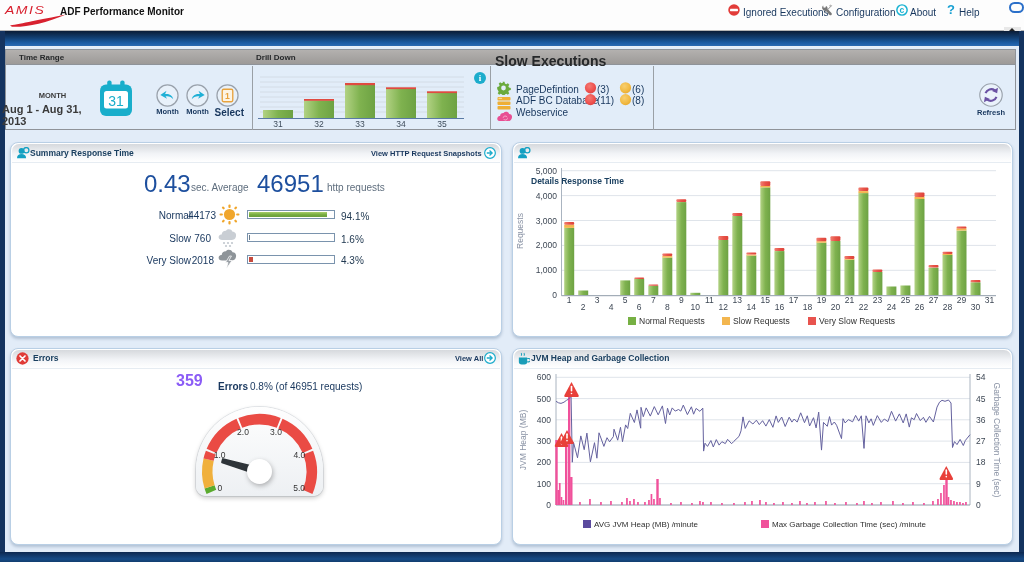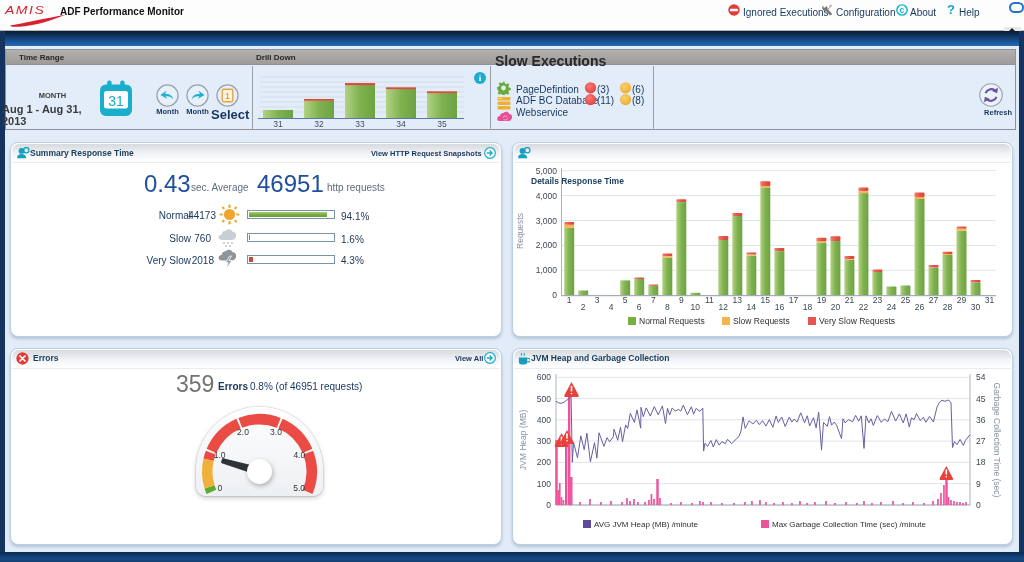--- a/index.html
+++ b/index.html
@@ -80,21 +80,21 @@
 <svg class="abs" style="left:186px;top:84px" width="23" height="23" viewBox="0 0 24 24">
  <circle cx="12" cy="12" r="11" fill="#e8f1fa" stroke="#9aa2ac" stroke-width="1.3"></circle>
  <path d="M6 16 C7 11 11 10 14.5 10.5 L13 7 L19.5 11.5 L12.5 15.5 L14 12.8 C10.5 12.2 8 13.5 6 16 Z" fill="#1fb0d6"></path>
 </svg>
 <div class="abs b" style="left:181px;top:107px;width:33px;text-align:center;font-size:7.5px;color:#17365d;">Month</div>
 <svg class="abs" style="left:216px;top:84px" width="23" height="23" viewBox="0 0 24 24">
  <circle cx="12" cy="12" r="11" fill="#e8f1fa" stroke="#9aa2ac" stroke-width="1.3"></circle>
  <rect x="6.5" y="5.5" width="11" height="13" rx="1.5" fill="#fdf4e3" stroke="#e8a33d" stroke-width="1.4"></rect>
  <text x="12" y="15.5" text-anchor="middle" font-size="9" font-weight="bold" fill="#e8a33d" font-family="Liberation Sans">1</text>
 </svg>
-<div class="abs b" style="left:211px;top:107px;width:33px;text-align:right;font-size:13px;color:#17365d;">Select</div>
+<div class="abs b" style="left:211px;top:107px;width:33px;text-align:right;font-size:10px;color:#17365d;">Select</div>
 
 <svg class="abs" style="left:252px;top:66px" width="238" height="64" viewBox="0 0 238 64">
  <defs>
   <linearGradient id="mg" x1="0" y1="0" x2="1" y2="0">
    <stop offset="0" stop-color="#b2d284"></stop>
         <stop offset="0.5" stop-color="#7fb24f"></stop>
         <stop offset="1" stop-color="#6da243"></stop>
   </linearGradient>
  </defs>
  <g stroke="#d3dce6" stroke-width="1">
@@ -173,21 +173,21 @@
  <circle cx="6.5" cy="5.8" r="5.6" fill="url(#yelg)"></circle>
  <circle cx="6.5" cy="17.6" r="5.6" fill="url(#yelg)"></circle>
 </svg>
 <svg class="abs" style="left:979px;top:83px" width="24" height="24" viewBox="0 0 25 25">
  <circle cx="12.5" cy="12.5" r="11.7" fill="#eaf2fb" stroke="#9aa2ac" stroke-width="1.2"></circle>
  <path d="M6.8 10.6 A6.3 6.3 0 0 1 16.4 7.6" fill="none" stroke="#6a51a3" stroke-width="2.2"></path>
  <path d="M19.8 5.0 L18.9 10.8 L13.6 8.3 Z" fill="#6a51a3"></path>
  <path d="M18.2 14.4 A6.3 6.3 0 0 1 8.6 17.4" fill="none" stroke="#6a51a3" stroke-width="2.2"></path>
  <path d="M5.2 20.0 L6.1 14.2 L11.4 16.7 Z" fill="#6a51a3"></path>
 </svg>
-<div class="abs b" style="left:970px;top:108px;width:42px;text-align:right;font-size:7.5px;color:#17365d;">Refresh</div>
+<div class="abs b" style="left:970px;top:108px;width:42px;text-align:center;font-size:7.5px;color:#17365d;">Refresh</div>
 
 <div class="card" style="left:10px;top:142px;width:492px;height:195px;">
  <div class="cardhead"></div>
 </div>
 <svg class="abs" style="left:16px;top:147px" width="14" height="12" viewBox="0 0 16 14">
  <circle cx="6.3" cy="4.6" r="3.4" fill="#13a0c2"></circle>
  <path d="M1 13 C1 9.6 3.3 8.2 6.3 8.2 C9.3 8.2 11.6 9.6 11.6 13 Z" fill="#13a0c2"></path>
  <circle cx="11.8" cy="3.8" r="3.1" fill="none" stroke="#13a0c2" stroke-width="1.5"></circle>
 </svg>
 <div class="ctitle" style="left:30px;top:149px;text-align:right;">Summary Response Time</div>
@@ -392,21 +392,21 @@
 <svg class="abs" style="left:16px;top:352px" width="13" height="13" viewBox="0 0 14 14">
  <circle cx="7" cy="7" r="6.6" fill="#e03c38"></circle>
  <path d="M4.3 4.3 L9.7 9.7 M9.7 4.3 L4.3 9.7" stroke="#fff" stroke-width="1.8" stroke-linecap="round"></path>
 </svg>
 <div class="ctitle" style="left:33px;top:354px;">Errors</div>
 <div class="clink" style="left:455px;top:354.5px;font-size:7.5px;">View All</div>
 <svg class="abs" style="left:484px;top:351.5px" width="12" height="12" viewBox="0 0 13 13">
  <circle cx="6.5" cy="6.5" r="5.8" fill="#fff" stroke="#1caccc" stroke-width="1.3"></circle>
  <path d="M3 6.5 h5 M6 3.8 L8.8 6.5 L6 9.2" stroke="#1caccc" stroke-width="1.4" fill="none"></path>
 </svg>
-<div class="abs" style="left:176px;top:373px;font-size:23px;line-height:1;color:#737373;">359</div>
+<div class="abs" style="left:176px;top:373px;font-size:16px;line-height:1;color:#8b5cf6;font-weight:bold;">359</div>
 <div class="abs b f8 navy" style="left:218px;top:381px;">Errors</div>
 <div class="abs f8 navy" style="left:250px;top:381px;">0.8% (of 46951 requests)</div>
 
 <div class="abs" style="left:196px;top:407px;width:127px;height:89px;border-radius:64px 64px 10px 10px;background:linear-gradient(#fefefe,#edf0f3);box-shadow:0 2px 5px rgba(0,0,0,.22),0 0 0 1px #e8ebee;"></div>
 <svg class="abs" style="left:196px;top:407px" width="127" height="89" viewBox="0 0 127 89">
 <path d="M10.57 86.97 A57.5 57.5 0 0 1 8.55 81.43 L18.58 78.34 A47 47 0 0 0 20.24 82.86 Z" fill="#5aab2e"></path>
 <path d="M8.55 81.43 A57.5 57.5 0 0 1 7.51 51.41 L17.73 53.80 A47 47 0 0 0 18.58 78.34 Z" fill="#f0b03c"></path>
 <path d="M7.51 51.41 A57.5 57.5 0 0 1 9.89 43.71 L19.68 47.50 A47 47 0 0 0 17.73 53.80 Z" fill="#ea4b44"></path>
 <path d="M10.65 41.85 A57.5 57.5 0 0 1 40.48 11.81 L44.68 21.43 A47 47 0 0 0 20.30 45.98 Z" fill="#ea4b44"></path>
 <path d="M42.33 11.04 A57.5 57.5 0 0 1 84.67 11.04 L80.80 20.80 A47 47 0 0 0 46.20 20.80 Z" fill="#ea4b44"></path>

